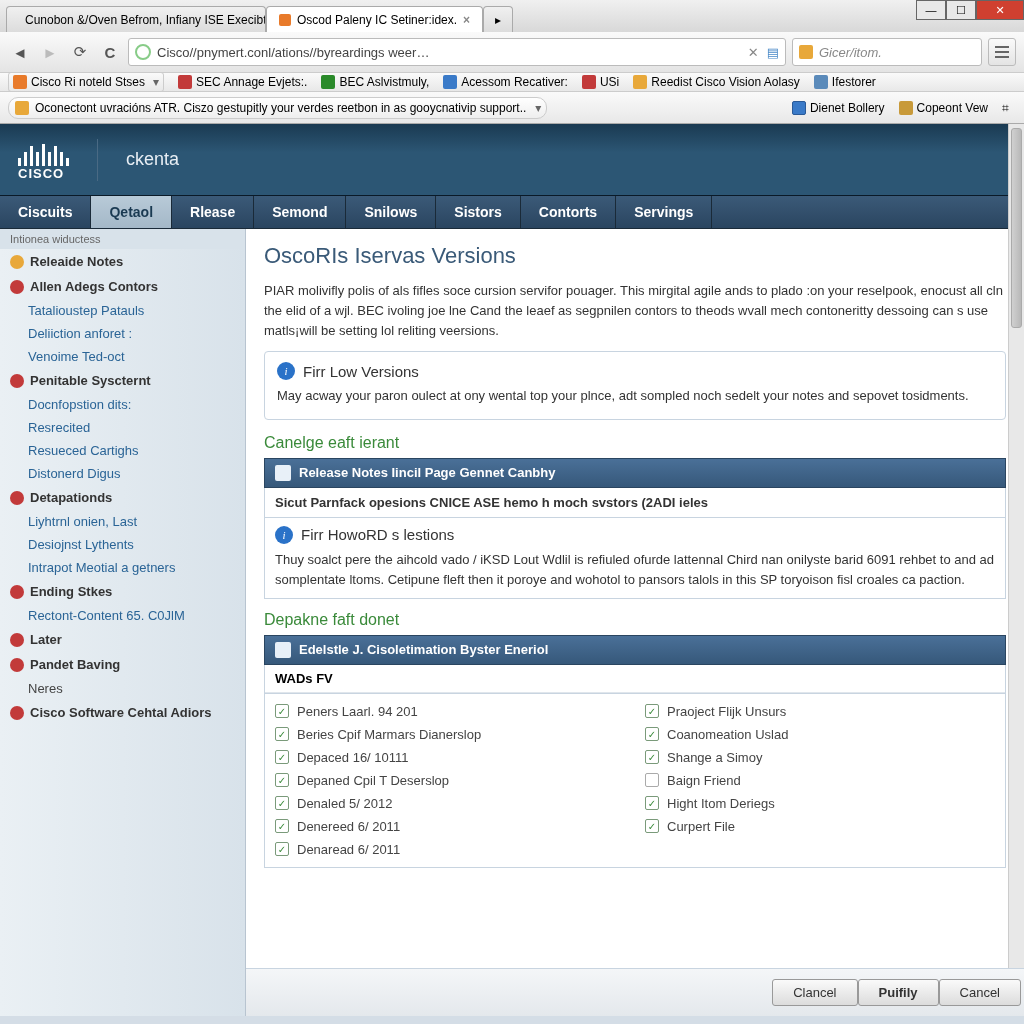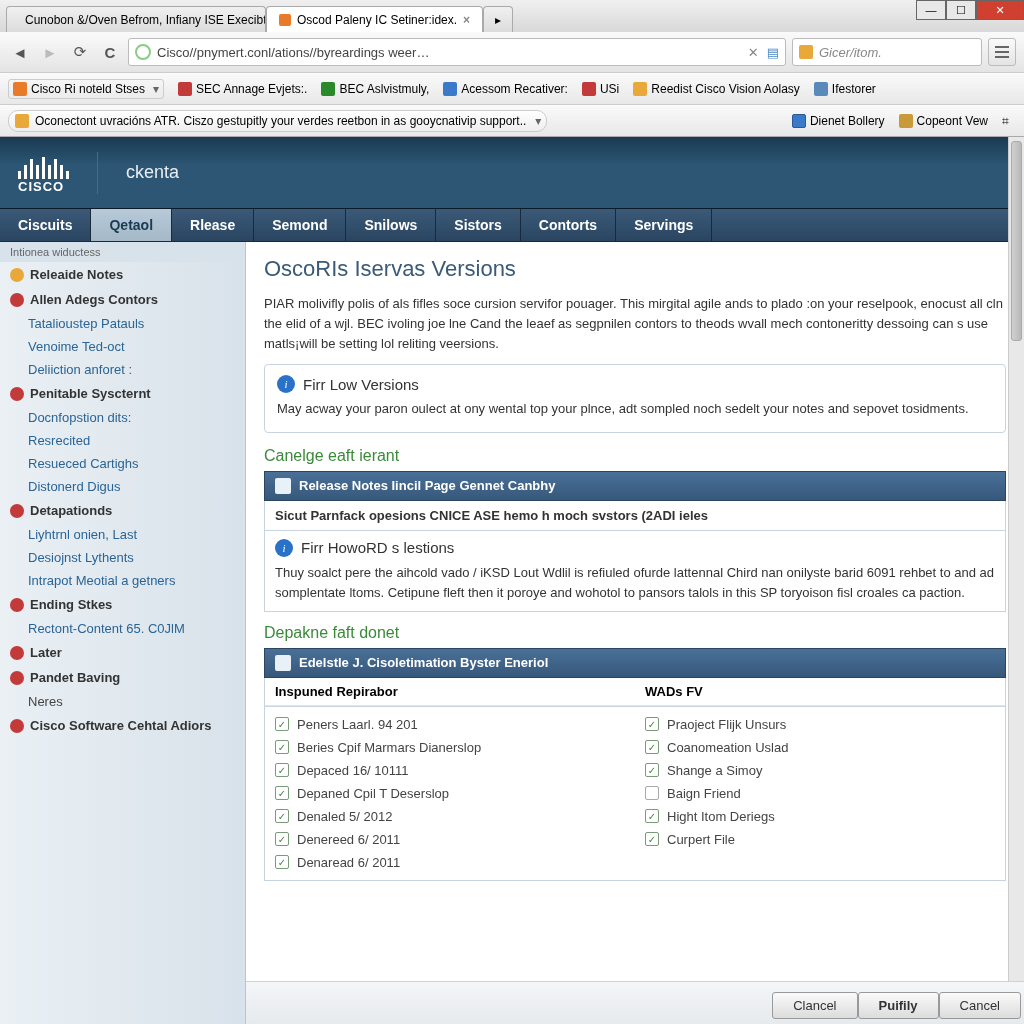--- a/index.html
+++ b/index.html
@@ -21,21 +21,21 @@
 
 .nav-row{display:flex;align-items:center;padding:4px 8px;gap:6px;height:40px;background:linear-gradient(#fafafa,#e4e4e4)}
 .nav-btn{width:24px;height:24px;border-radius:3px;display:flex;align-items:center;justify-content:center;color:#555;font-size:15px}
 .urlbar{flex:1;display:flex;align-items:center;gap:6px;border:1px solid #bbb;border-radius:3px;background:#fff;height:28px;padding:0 6px}
 .url-icon{width:16px;height:16px;border:2px solid #8c8;border-radius:50%}
 .url-tools{display:flex;gap:8px;color:#888}
 .searchbar{width:190px;display:flex;align-items:center;gap:6px;border:1px solid #bbb;border-radius:3px;background:#fff;height:28px;padding:0 6px;color:#888;font-style:italic}
 .menu-btn{width:28px;height:28px;border:1px solid #bbb;border-radius:3px;display:flex;flex-direction:column;justify-content:center;align-items:center;gap:3px;background:linear-gradient(#fafafa,#e4e4e4)}
 .menu-btn span{width:14px;height:2px;background:#666}
 
-.bm-row{display:flex;align-items:center;padding:3px 8px;gap:14px;height:32px;background:linear-gradient(#fafafa,#e8e8e8);border-top:1px solid #ccc;font-size:12px}
+.bm-row{display:flex;align-items:center;padding:3px 8px;gap:14px;height:19px;background:linear-gradient(#fafafa,#e8e8e8);border-top:1px solid #ccc;font-size:12px}
 .bm-item{display:flex;align-items:center;gap:4px;white-space:nowrap}
 .bm-ico{width:14px;height:14px;border-radius:2px}
 
 .announce-row{display:flex;align-items:center;padding:3px 8px;gap:14px;height:32px;background:linear-gradient(#fafafa,#e8e8e8);border-top:1px solid #ccc;font-size:12px}
 .announce{display:flex;align-items:center;gap:6px;border:1px solid #ccc;border-radius:10px;padding:3px 20px 3px 6px;background:linear-gradient(#fff,#eee);position:relative}
 .announce::after{content:"▾";position:absolute;right:5px;color:#666}
 .announce-right{margin-left:auto;display:flex;gap:14px;align-items:center}
 
 
 .app{display:flex;flex-direction:column;height:calc(1024px - 132px);position:relative}
@@ -225,22 +225,22 @@
       <div id="side-slot">
           <div class="side-sec">
             <span class="bullet" style="background:#e8a83a"></span>
             <span>Releaide Notes</span>
           </div>
           <div class="side-sec">
             <span class="bullet" style="background:#c23a3a"></span>
             <span>Allen Adegs Contors</span>
           </div>
           <div class="side-item">Tatalioustep Patauls</div>
+          <div class="side-item">Deliiction anforet :</div>
           <div class="side-item">Venoime Ted-oct</div>
-          <div class="side-item">Deliiction anforet :</div>
           <div class="side-sec">
             <span class="bullet" style="background:#c23a3a"></span>
             <span>Penitable Syscternt</span>
           </div>
           <div class="side-item">Docnfopstion dits:</div>
           <div class="side-item">Resrecited</div>
           <div class="side-item">Resueced Cartighs</div>
           <div class="side-item">Distonerd Digus</div>
           <div class="side-sec">
             <span class="bullet" style="background:#c23a3a"></span>
@@ -295,21 +295,20 @@
           </div>
         <div class="para" style="margin:0">Thuy soalct pere the aihcold vado / iKSD Lout Wdlil is refiuled ofurde lattennal Chird nan onilyste barid 6091 rehbet to and ad somplentate ltoms. Cetipune fleft then it poroye and wohotol to pansors talols in this SP toryoison fisl croales ca paction.</div>
       </div>
 
       <div class="sect-h">Depakne faft donet</div>
       <div class="panel-bar">
           <span class="panel-ico"></span>
           <span>Edelstle J. Cisoletimation Byster Eneriol</span>
         </div>
       <div class="check-cols">
-        <div class="check-col h">Inspuned Repirabor</div>
         <div class="check-col h">WADs FV</div>
       </div>
       <div class="check-cols" style="border-top:none">
         <div class="check-col" id="colA">
             <div class="check-row">
               <span class="chk">✓</span>
               <span>Peners Laarl. 94 201</span>
             </div>
             <div class="check-row">
               <span class="chk">✓</span>

